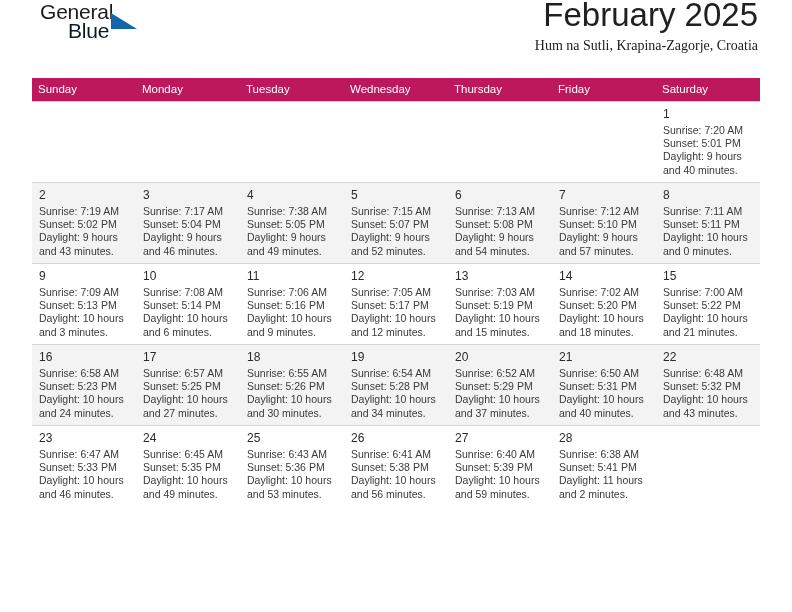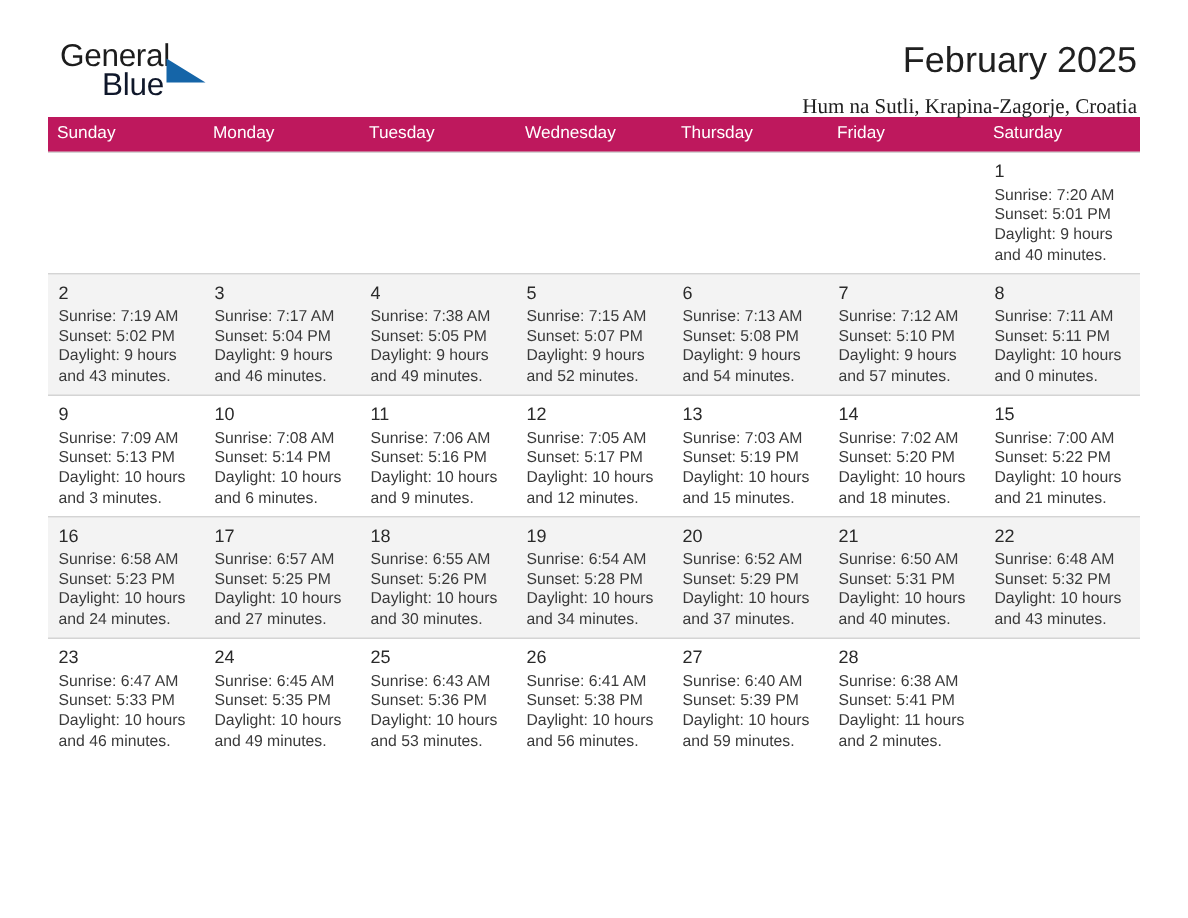--- a/index.html
+++ b/index.html
@@ -20,21 +20,20 @@
     height: 612px;
     box-sizing: border-box;
     padding: 0 32px;
   }
 
   
   .header {
     display: flex;
     align-items: flex-start;
     justify-content: space-between;
-    padding-top: 26px;
     height: 72px;
     box-sizing: border-box;
   }
   .logo {
     position: relative;
     width: 200px;
     height: 50px;
     padding-left: 8px;
     box-sizing: border-box;
   }
@@ -61,21 +60,21 @@
     width: 0;
     height: 0;
     border-left: 26px solid #1565a8;
     border-top: 16px solid transparent;
   }
   .title-block {
     text-align: right;
     padding-right: 2px;
   }
   .cal-title {
-    font-size: 24px;
+    font-size: 33px;
     color: #202020;
     line-height: 30px;
     white-space: nowrap;
   }
   .cal-subtitle {
     font-size: 14px;
     color: #202020;
     line-height: 18px;
     margin-top: 7px;
     white-space: nowrap;

